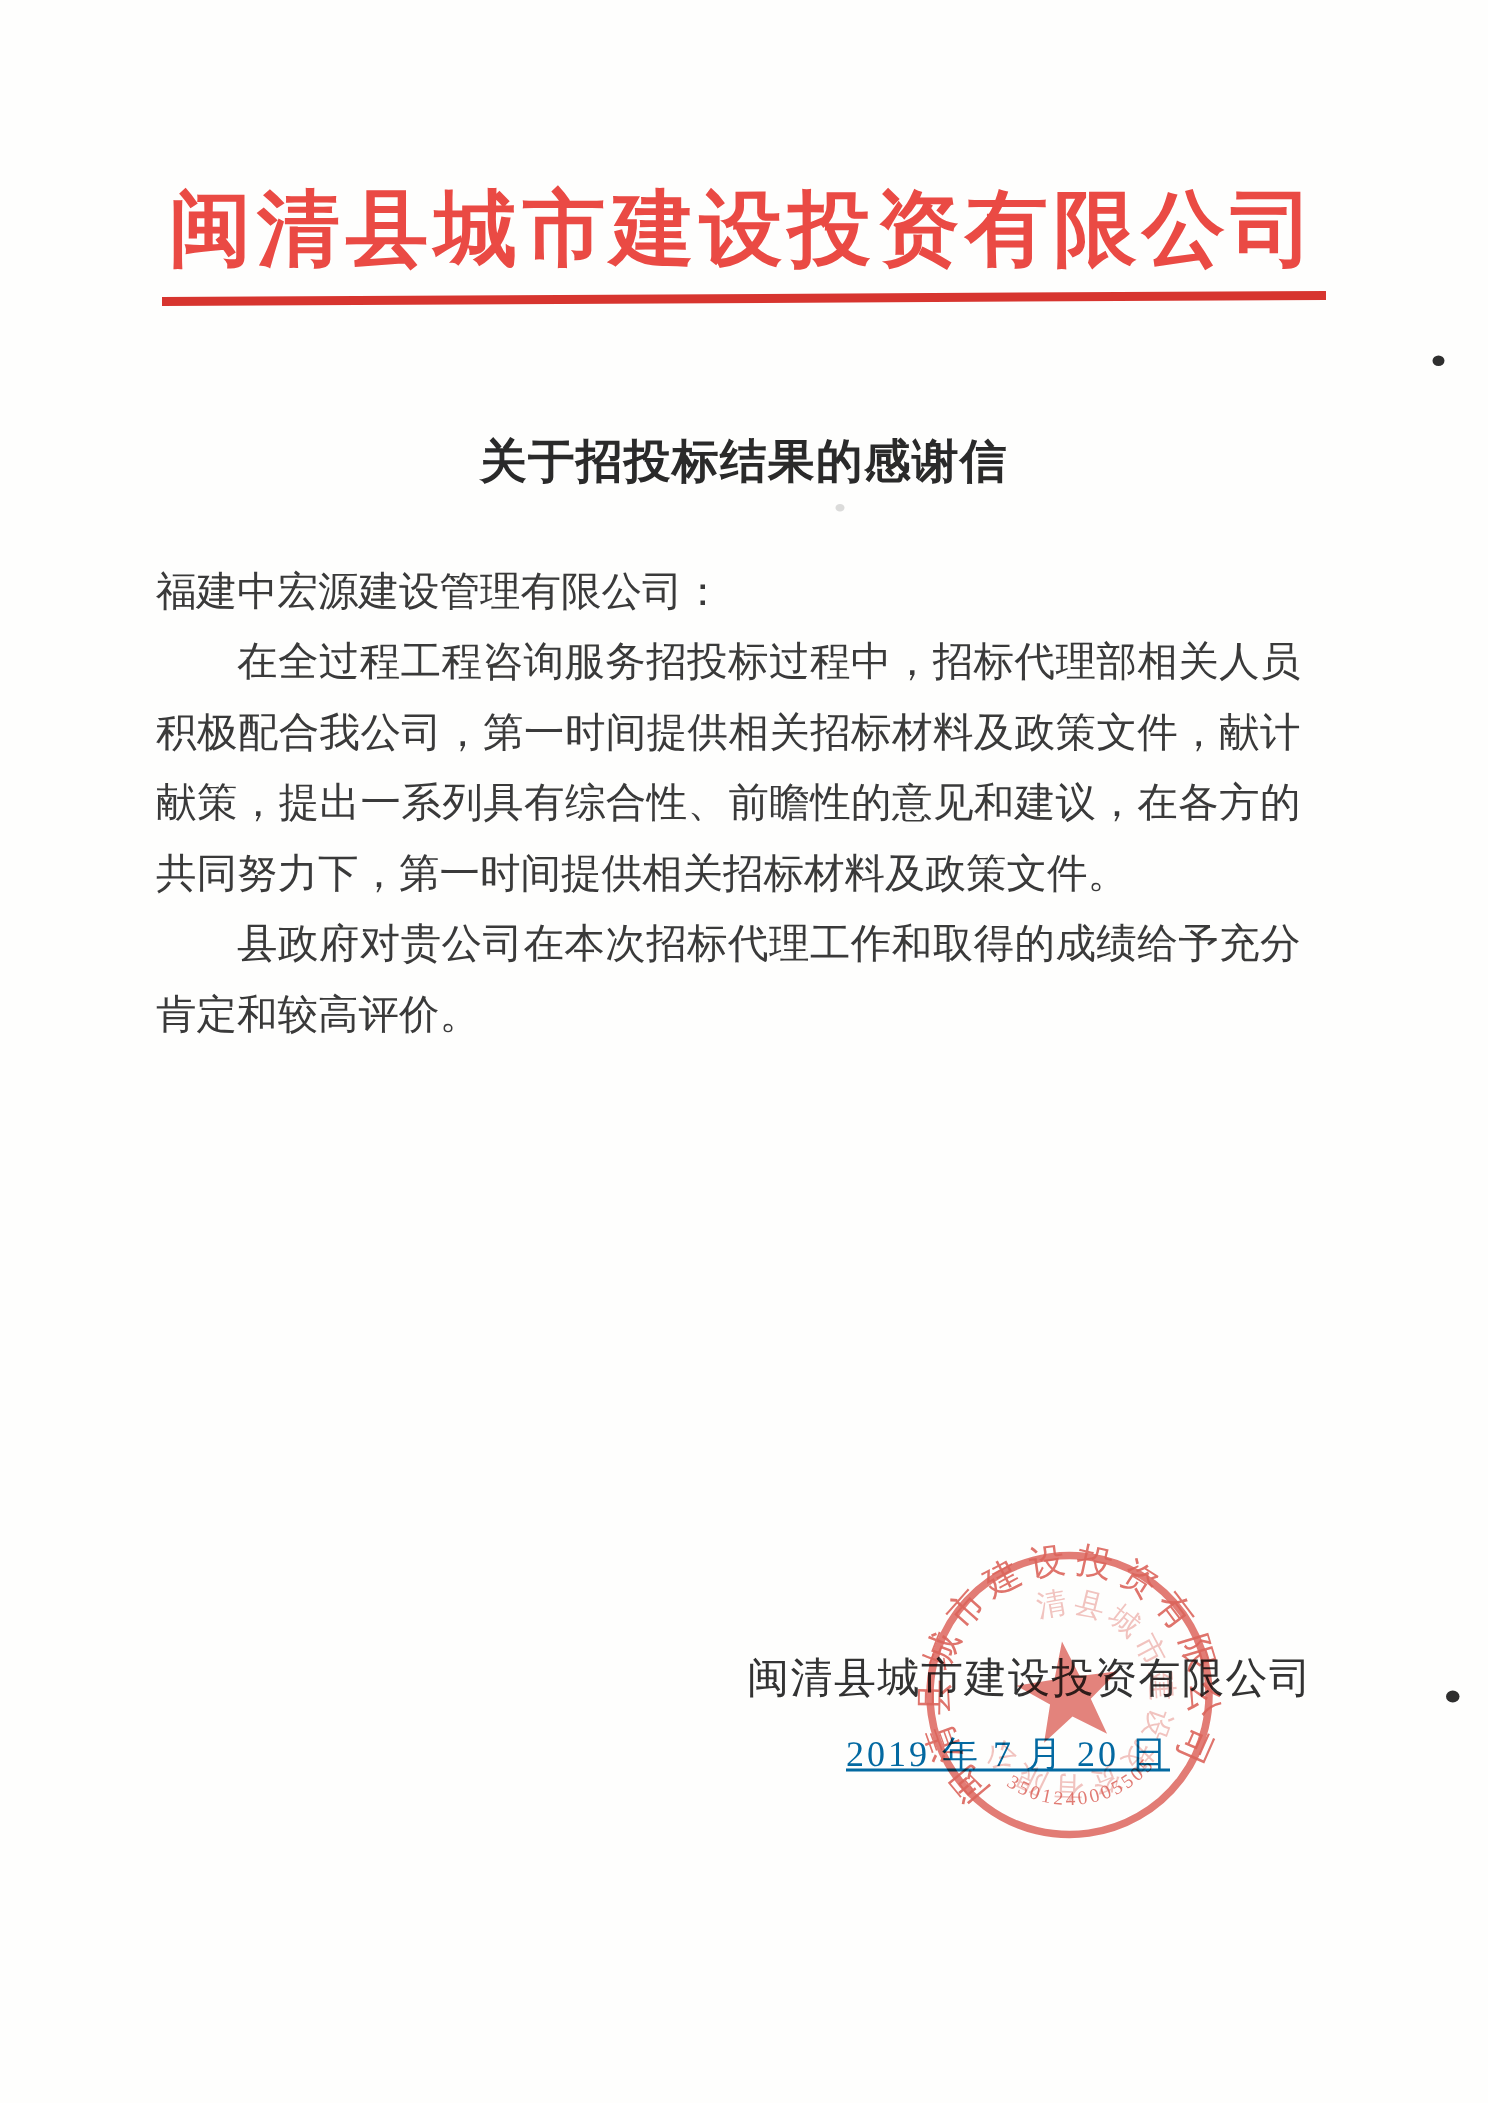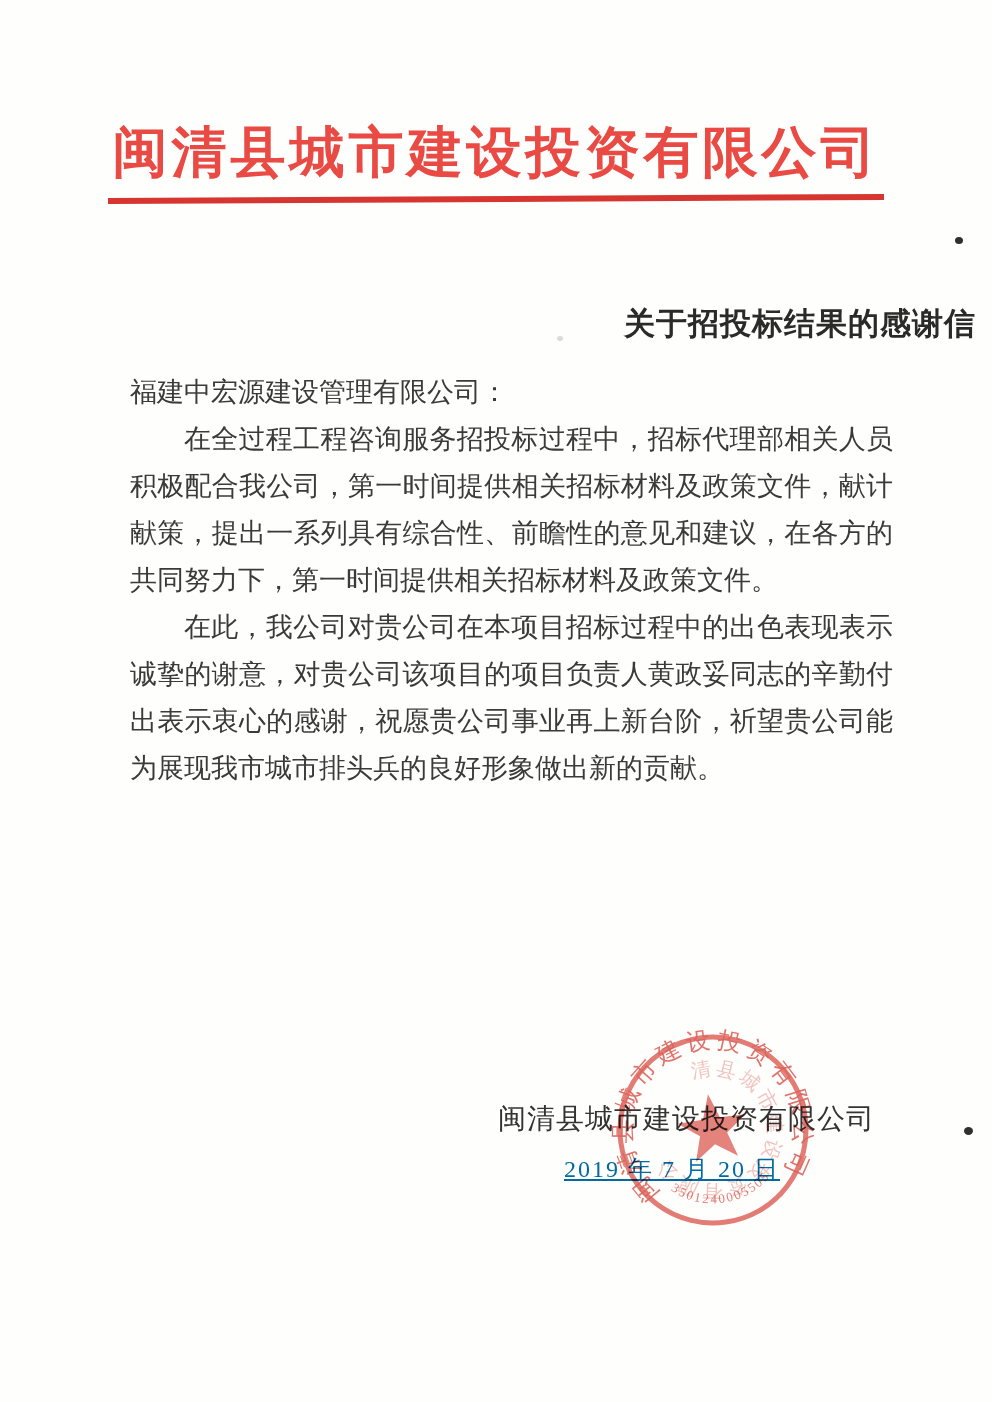--- a/index.html
+++ b/index.html
@@ -26,35 +26,34 @@
     color:var(--letterhead-red,#ea4a44);
     white-space:nowrap;
   }
   .letterhead-rule{
     position:absolute;top:196px;left:108px;width:776px;height:6px;
     background:var(--rule-red,#d7352f);
     transform:rotate(-0.3deg);
   }
   .doc-title{
     position:absolute;top:287px;left:0;right:0;
-    margin:16px;
-    text-align:right;
+    margin:0;
+    text-align:center;
     font-family:Liberation Mono, monospace;
     font-weight:600;
     font-size:31px;
     letter-spacing:1px;
     color:#2a2a2a;
   }
   .letter-body{
-    position:absolute;top:371px;left:130px;width:763px;
+    position:absolute;top:371px;left:104px;width:763px;
     font-size:27px;
     line-height:47px;
     color:var(--body-text,#3a3a3a);
     text-align:justify;
-    font-family:Liberation Mono, monospace;
   }
   .letter-body p{margin:0;padding:0;}
   .letter-body p.para{text-indent:2em;}
   .signature{
     position:absolute;top:1100px;right:117px;
     font-size:28px;letter-spacing:1px;color:#333;
     white-space:nowrap;
   }
   .sign-date{
     position:absolute;top:1153px;right:212px;
@@ -88,21 +87,21 @@
 <div class="page">
 
   <div class="letterhead">闽清县城市建设投资有限公司</div>
   <div class="letterhead-rule"></div>
 
   <h1 class="doc-title">关于招投标结果的感谢信</h1>
 
   <div class="letter-body">
     <p class="salutation">福建中宏源建设管理有限公司：</p>
     <p class="para">在全过程工程咨询服务招投标过程中，招标代理部相关人员积极配合我公司，第一时间提供相关招标材料及政策文件，献计献策，提出一系列具有综合性、前瞻性的意见和建议，在各方的共同努力下，第一时间提供相关招标材料及政策文件。</p>
-    <p class="para">在此，我公司对贵公司在本项目招标过程中的出色表现表示诚挚的谢意，对贵公司该项目的项目负责人黄政妥同志的辛勤付出表示衷心的感谢，祝愿贵公司事业再上新台阶，祈望贵公司能为展现我市城市排头兵的良好形象做出新的贡献。</p>
+    <p class="para">县政府对贵公司在本次招标代理工作和取得的成绩给予充分肯定和较高评价。</p>
   </div>
 
   <div class="signature">闽清县城市建设投资有限公司</div>
   <div class="sign-date">2019 年 7 月 20 日</div>
 
   <svg class="stamp" viewBox="-112 -112 224 224" xmlns="http://www.w3.org/2000/svg">
     <defs>
       <path id="sealRing" d="M -68 46 A 82 82 0 1 1 68 46" fill="none"></path>
       <path id="sealCode" d="M -52 52 A 74 74 0 0 0 52 52" fill="none"></path>
       <path id="sealGhost" d="M -46 30 A 55 55 0 1 1 46 30" fill="none"></path>

